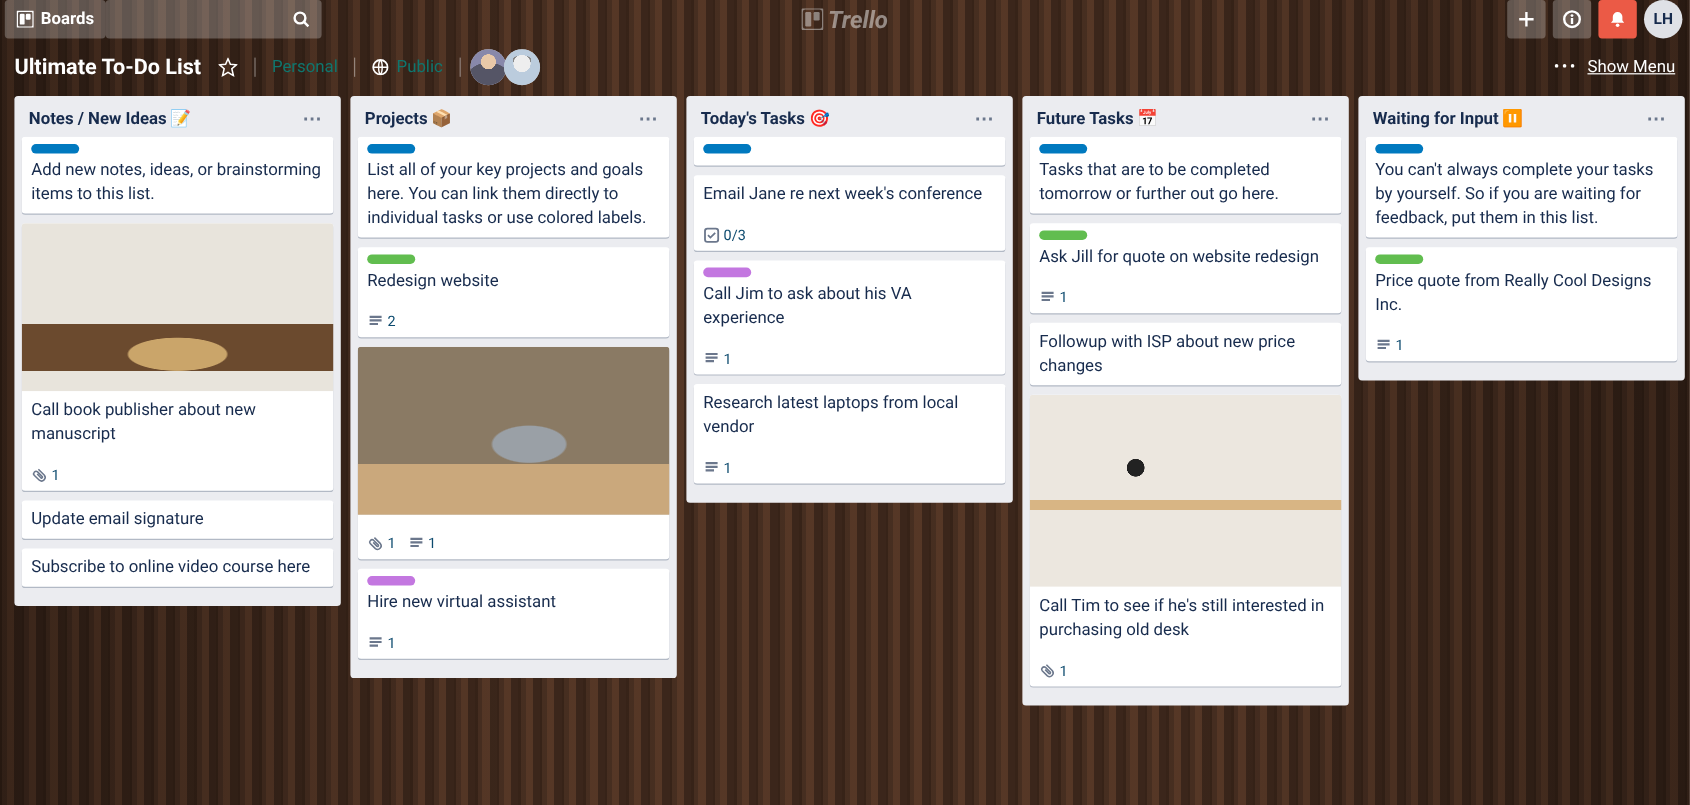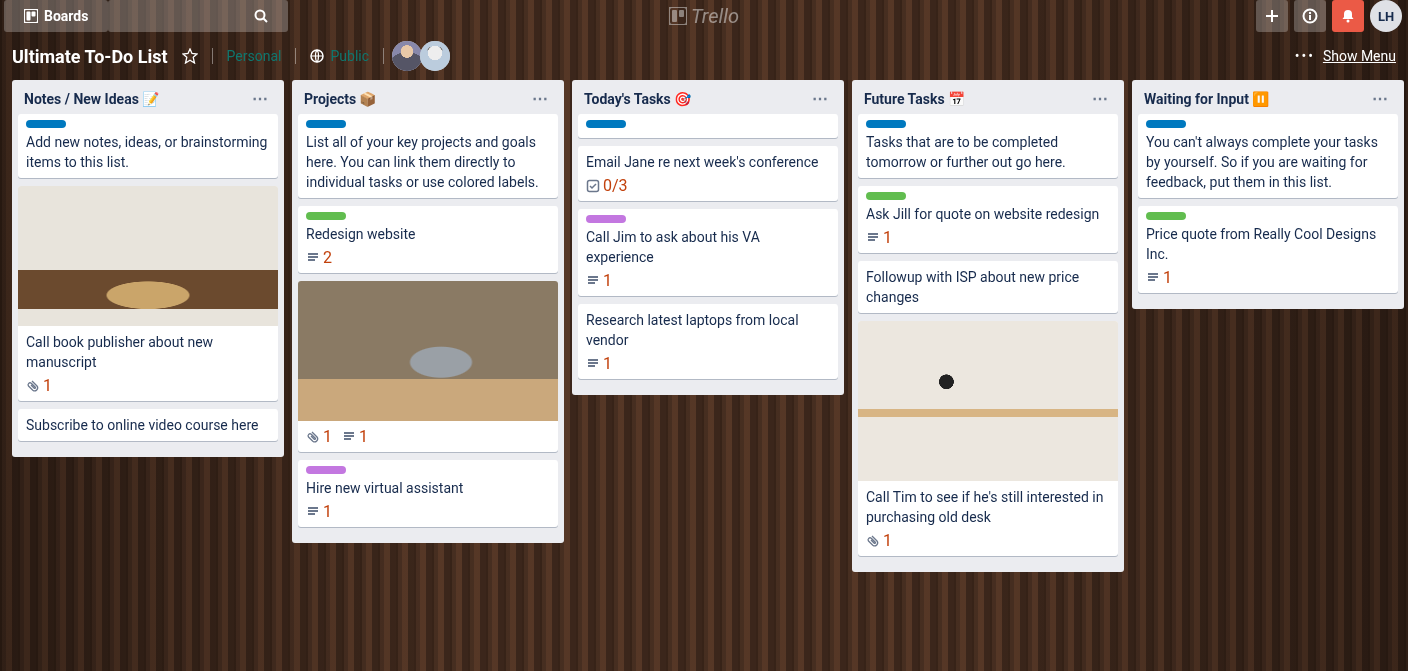--- a/index.html
+++ b/index.html
@@ -3,24 +3,24 @@
 <meta charset="utf-8">
 <style>
   *{box-sizing:border-box;margin:0;padding:0;font-family:-apple-system,BlinkMacSystemFont,"Segoe UI",Roboto,Helvetica,Arial,sans-serif}
   body{width:1408px;height:671px;overflow:hidden;background:
     linear-gradient(90deg,rgba(0,0,0,.35),rgba(0,0,0,.05) 30%,rgba(0,0,0,.05) 70%,rgba(0,0,0,.35)),
     repeating-linear-gradient(90deg,#3a2519 0 2px,#4a3022 2px 6px,#5a3a28 6px 12px,#3e281c 12px 18px),
     linear-gradient(#4a3022,#3a2519 40%,#5a3a28 50%,#3a2519 60%,#4a3022);
     color:#fff}
   
   .hdr{height:32px;display:flex;align-items:center;padding:0 4px;position:relative}
-  .hbtn{background:rgba(255,255,255,.25);border-radius:3px;height:32px;display:flex;align-items:center;justify-content:center;margin-right:0;padding:0 20px;font-weight:700;font-size:14px;color:#fff;cursor:pointer}
+  .hbtn{background:rgba(255,255,255,.25);border-radius:3px;height:32px;display:flex;align-items:center;justify-content:center;margin-right:0;padding:0 10px;font-weight:700;font-size:14px;color:#fff;cursor:pointer}
   .hbtn.square{width:32px;padding:0}
   .search{width:180px;justify-content:flex-end}
-  .logo{position:absolute;left:50%;top:0;transform:translateX(-50%);height:32px;display:flex;align-items:center;opacity:.5;font-family:Georgia,serif;font-style:italic;font-size:20px;font-weight:400;color:#eee}
+  .logo{position:absolute;left:50%;top:0;transform:translateX(-50%);height:32px;display:flex;align-items:center;opacity:.5;font-family:Georgia,serif;font-style:italic;font-size:20px;font-weight:700;color:#eee}
   .logo svg{margin-right:4px}
   .rbtns{margin-left:auto;display:flex}
   .rbtns .hbtn{margin-left:4px;margin-right:2px}
   .notif{background:#eb5a46!important}
   .avatar{background:#dfe1e6!important;color:#172b4d;border-radius:50%;font-size:13px}
   
   .boardbar{height:48px;display:flex;align-items:center;padding:0 12px;font-size:14px}
   .boardname{font-size:18px;font-weight:700;margin-right:4px}
   .bbtn{background:transparent;border:none;color:#0f766e;padding:0 10px;height:32px;display:flex;align-items:center;cursor:pointer;font-size:14px}
   .vsep{width:1px;height:16px;background:rgba(255,255,255,.4);margin:0 4px}
@@ -34,21 +34,21 @@
   .canvas{display:flex;align-items:flex-start;padding:0 8px;overflow-x:auto}
   .list{width:272px;flex:0 0 272px;background:#ebecf0;border-radius:3px;margin:0 4px;padding:5px 6px 8px;max-height:575px;display:flex;flex-direction:column}
   .list-hdr{display:flex;align-items:center;padding:4px 6px 6px}
   .list-title{font-size:14px;font-weight:700;color:#172b4d;flex:1}
   .list-menu{color:#6b778c;cursor:pointer;font-weight:700;padding:0 4px}
   .cards{overflow-y:auto}
   .card{background:#fff;border-radius:3px;box-shadow:0 1px 0 rgba(9,30,66,.25);margin-bottom:8px;padding:6px 8px 6px;cursor:pointer}
   .card-title{font-size:14px;color:#172b4d;line-height:20px}
   .labels{display:flex;margin-bottom:4px}
   .label{width:40px;height:8px;border-radius:4px;margin-right:4px}
-  .badges{display:flex;align-items:center;margin-top:4px;color:#c2410c;font-size:16px}
+  .badges{display:flex;align-items:center;margin-top:17px;color:#0c4a6e;font-size:12px}
   .badges .b{display:flex;align-items:center;margin-right:10px}
   .badges svg{margin-right:3px}
   .cover{height:140px;margin:-6px -8px 6px;border-top-left-radius:3px;border-top-right-radius:3px;background:#ddd}
   .cover.book{background:
     radial-gradient(ellipse 90px 30px at 50% 78%,#caa56a 45%,transparent 47%),
     linear-gradient(180deg,transparent 60%,#6b4a2e 60% 88%,transparent 88%),
     #e8e4dc}
   .cover.laptop{background:
     radial-gradient(ellipse 100px 50px at 55% 58%,#9aa0a6 30%,transparent 32%),
     linear-gradient(180deg,transparent 70%,#caa87c 70%),
@@ -160,20 +160,23 @@
           <div class="badges">
             <span class="b">
               <svg width="14" height="14" viewBox="0 0 14 14">
                 <path d="M6 2l5 5a3 3 0 0 1-4.2 4.2L2.5 7A2 2 0 0 1 5.3 4.2l4 4a.8.8 0 0 1-1.1 1.1L5 6" fill="none" stroke="#6b778c" stroke-width="1.3"></path>
               </svg>
               <span>1</span>
             </span>
           </div>
         </div>
         <div class="card">
+          <div class="card-title">Update email signature</div>
+        </div>
+        <div class="card">
           <div class="card-title">Subscribe to online video course here</div>
         </div>
       </div>
     </div>
     <div class="list">
       <div class="list-hdr">
         <div class="list-title">Projects 📦</div>
         <div class="list-menu">⋯</div>
       </div>
       <div class="cards">

